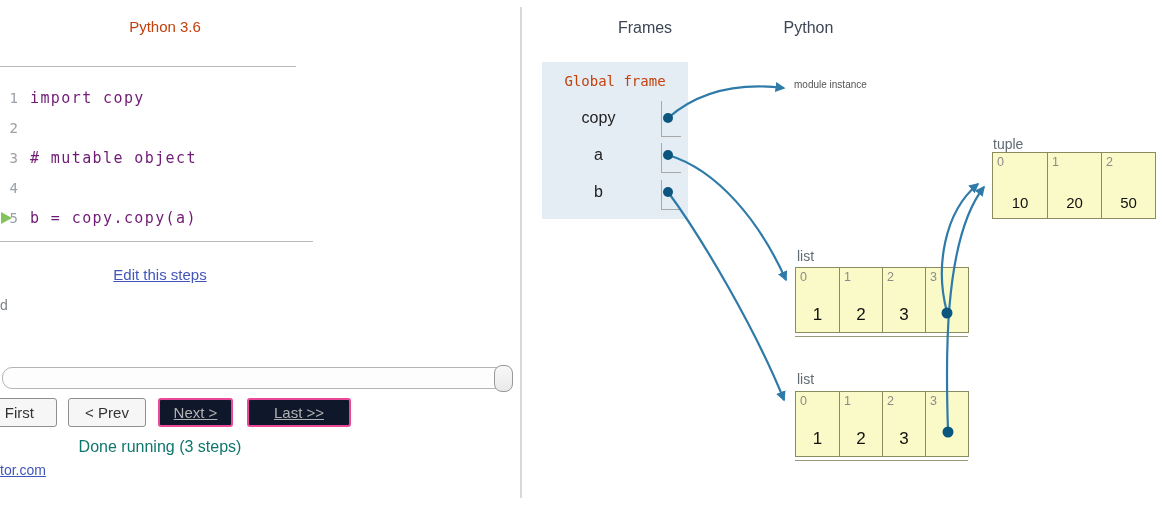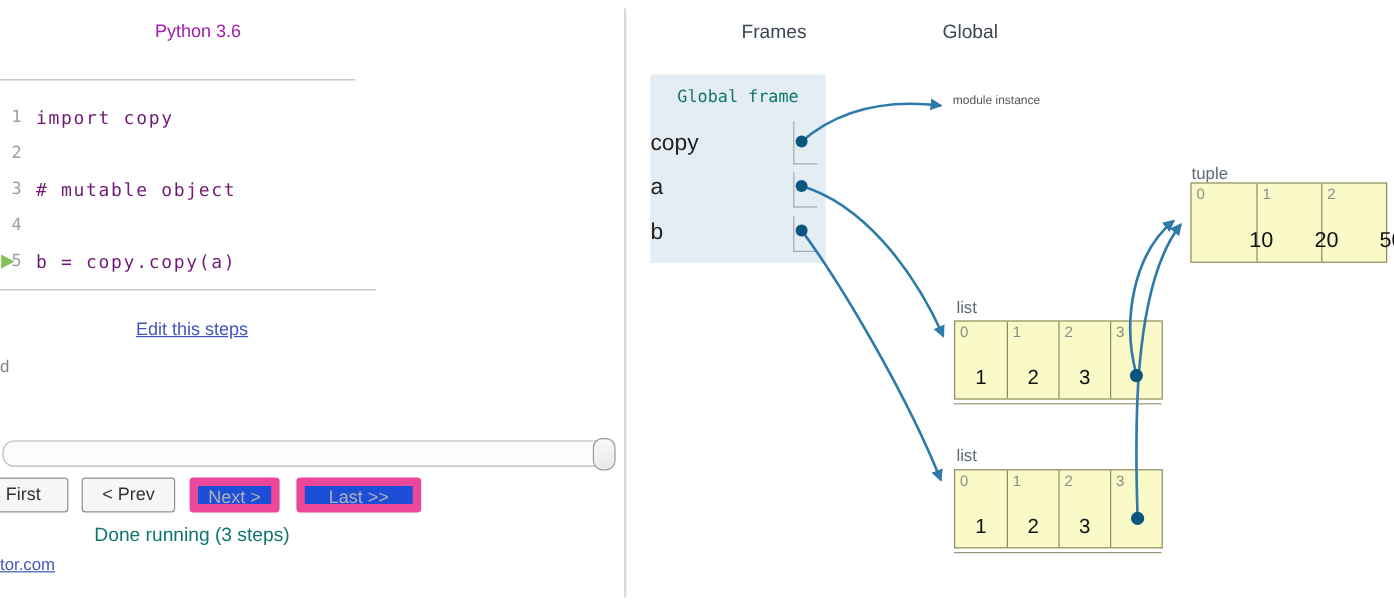--- a/index.html
+++ b/index.html
@@ -1,54 +1,54 @@
 <!DOCTYPE html>
 <html><head>
 <meta charset="utf-8">
 <style>
   html,body{margin:0;padding:0;background:#fff;}
   #stage{position:relative;width:1162px;height:506px;overflow:hidden;
          font-family:"Liberation Sans","DejaVu Sans",sans-serif;color:#333;}
   .abs{position:absolute;}
   a.link{color:#4156b8;text-decoration:underline;cursor:pointer;}
   
-  .title{left:0;top:18px;width:330px;text-align:center;font-size:15px;color:#a21caf;}
+  .title{left:0;top:18px;width:330px;text-align:center;font-size:15px;color:#c2410c;}
   .limit{left:0;top:38px;width:330px;text-align:center;font-size:14px;}
   .hr{height:0;border-top:1px solid #b9b9b9;}
   .code-row{left:0;height:30px;width:500px;font-family:"DejaVu Sans Mono","Liberation Mono",monospace;}
   .lineno{position:absolute;left:2px;top:6px;width:16px;text-align:right;font-size:14px;color:#9aa0a6;}
   .codetext{position:absolute;left:30px;top:5px;font-size:15px;letter-spacing:1.4px;color:#701a75;white-space:pre;}
   .exec-arrow{left:1px;top:212px;width:0;height:0;border-left:11px solid #82c45a;
               border-top:6px solid transparent;border-bottom:6px solid transparent;}
   .editlink{left:0;top:266px;width:320px;text-align:center;font-size:15px;}
   .slider-track{left:2px;top:367px;width:508px;height:20px;border:1px solid #b5b5b5;
                 border-radius:10px;background:#fdfdfd;}
   .slider-handle{left:494px;top:365px;width:17px;height:25px;border:1px solid #999;
                  border-radius:8px;background:linear-gradient(#f8f8f8,#e9e9e9);}
   .navbtn{position:absolute;top:398px;height:29px;font-size:15px;border-radius:3px;
           background:#f6f6f6;border:1px solid #8f8f8f;color:#333;text-align:center;
           font-family:"Liberation Sans",sans-serif;}
-  .navbtn:disabled,.navbtn.disabled{border:7px solid #ec4899;color:#b2b2b2;background:#1d4ed8;}
+  .navbtn:disabled,.navbtn.disabled{border:2px solid #ec4899;color:#b2b2b2;background:#0f172a;text-decoration:underline;}
   .status{left:0;top:438px;width:320px;text-align:center;font-size:16px;color:#0f766e;}
   .sitelink{left:0;top:462px;font-size:14px;}
   .vdivider{left:520px;top:7px;width:2px;height:491px;background:#d9d9d9;}
   
   .hdr{top:19px;font-size:16px;color:#3d4654;text-align:center;}
   .frame-box{left:542px;top:62px;width:146px;height:157px;background:#e4ecf4;}
   .frame-title{position:absolute;left:0;top:11px;width:100%;text-align:center;
-               font-family:"DejaVu Sans Mono","Liberation Mono",monospace;font-size:14px;color:#0f766e;}
-  .var-label{position:absolute;left:0;width:113px;text-align:left;font-size:19px;color:#222;}
+               font-family:"DejaVu Sans Mono","Liberation Mono",monospace;font-size:14px;color:#c2410c;}
+  .var-label{position:absolute;left:0;width:113px;text-align:center;font-size:16px;color:#222;}
   .bracket{position:absolute;border-left:1px solid #a8a8a8;border-bottom:1px solid #a8a8a8;width:19px;}
   .obj-label{font-size:14px;color:#5f6a72;}
   .heap-table{display:flex;background:#fafac8;border:1px solid #8b8b60;}
   .heap-cell{position:relative;border-right:1px solid #8b8b60;}
   .heap-cell:last-child{border-right:none;}
   .idx{position:absolute;left:4px;top:2px;font-size:12.5px;color:#8a8a8a;}
   .val{position:absolute;left:0;bottom:7px;width:100%;text-align:center;font-size:17px;color:#111;}
-  .val.big{font-size:18px;margin-left:31px;}
+  .val.big{font-size:15px;}
   .underline{height:0;border-top:1px solid #98987a;}
   .modinst{left:794px;top:79px;font-size:10px;color:#555;}
   svg.arrows{position:absolute;left:0;top:0;pointer-events:none;z-index:6;}
 </style>
 </head>
 <body>
 
 <div id="stage">
 
   <div class="abs title">Python 3.6</div>
@@ -86,21 +86,21 @@
   <button class="navbtn" style="left:68px;width:78px;">&lt; Prev</button>
   <button class="navbtn disabled" style="left:158px;width:75px;">Next &gt;</button>
   <button class="navbtn disabled" style="left:247px;width:104px;">Last &gt;&gt;</button>
 
   <div class="abs status">Done running (3 steps)</div>
   <div class="abs sitelink"><a class="link">tor.com</a></div>
 
   <div class="abs vdivider"></div>
 
   <div class="abs hdr" style="left:575px;width:140px;">Frames</div>
-  <div class="abs hdr" style="left:736px;width:145px;">Global</div>
+  <div class="abs hdr" style="left:736px;width:145px;">Python</div>
 
   <div class="abs frame-box">
     <div class="frame-title">Global frame</div>
     <div class="var-label" style="top:47px;">copy</div>
     <div class="var-label" style="top:84px;">a</div>
     <div class="var-label" style="top:121px;">b</div>
   </div>
   <div class="abs bracket" style="left:661px;top:101px;height:35px;"></div>
   <div class="abs bracket" style="left:661px;top:143px;height:29px;"></div>
   <div class="abs bracket" style="left:661px;top:180px;height:29px;"></div>

